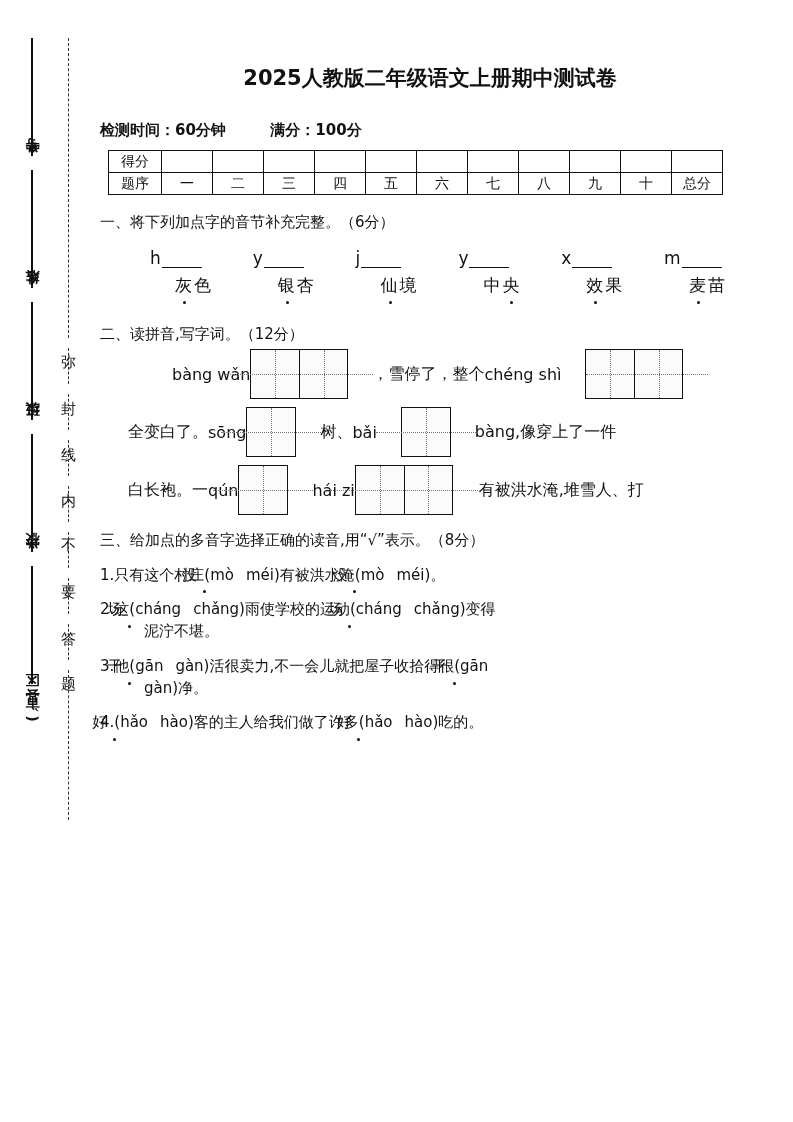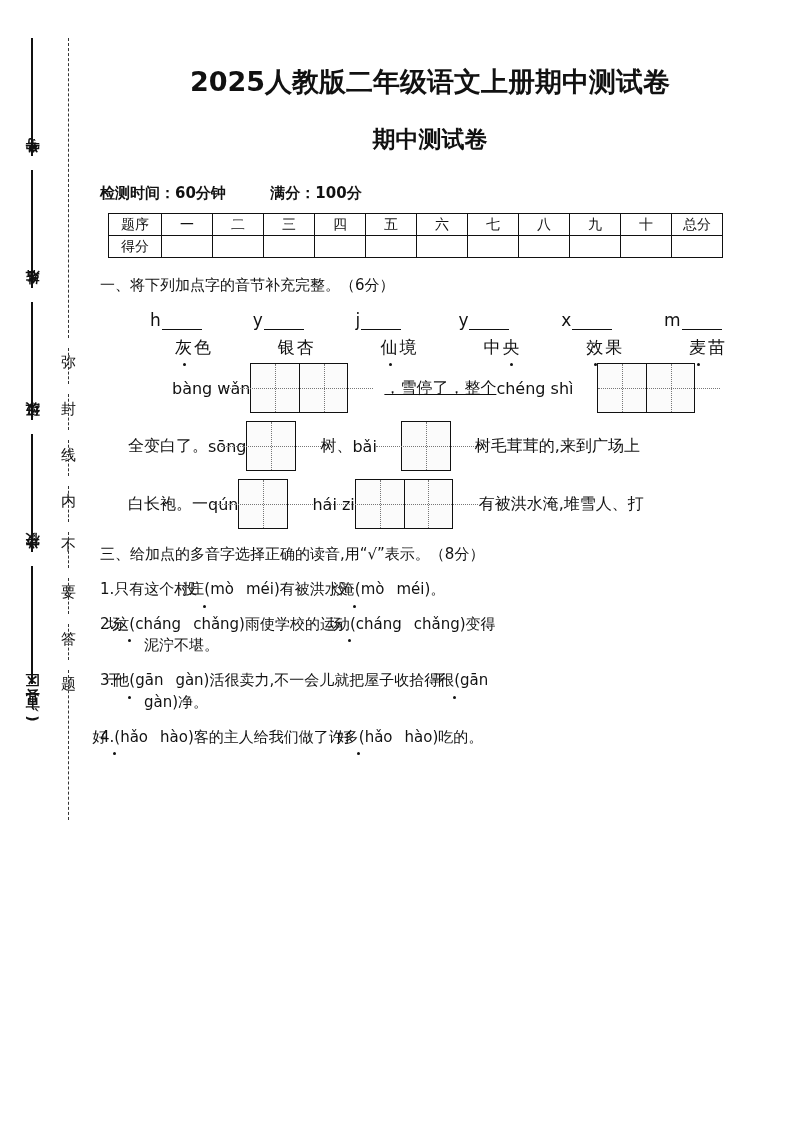--- a/index.html
+++ b/index.html
@@ -74,21 +74,21 @@
     width: 660px;
     height: 1122px;
   }
 
   h1#main-title {
     margin: 0;
     padding-top: 66px;
     text-align: center;
     font-family: "DejaVu Sans", sans-serif;
     font-weight: bold;
-    font-size: 27px;
+    font-size: 21px;
     letter-spacing: 0px;
     line-height: 1.2;
   }
   h2#sub-title {
     margin: 0;
     padding-top: 28px;
     text-align: center;
     font-family: "DejaVu Sans", sans-serif;
     font-weight: bold;
     font-size: 23px;
@@ -289,58 +289,57 @@
     <div class="seal-dash" style="height:36px;"></div>
     <div class="seal-inner-char">题</div>
     <div class="seal-dash" style="height:150px;"></div>
   </div>
 
 </div>
 
 <div id="paper">
 
   <h1 id="main-title">2025人教版二年级语文上册期中测试卷</h1>
-  <h2 id="sub-title">期中测试卷</h2>
 
   <div id="exam-meta">
     <span>检测时间：60分钟</span>
     <span class="meta-gap"></span>
     <span>满分：100分</span>
   </div>
 
   <table id="score-table">
     <tbody>
+      <tr>
+        <td class="rowhead">得分</td>
+        <td class="blank"></td>
+        <td class="blank"></td>
+        <td class="blank"></td>
+        <td class="blank"></td>
+        <td class="blank"></td>
+        <td class="blank"></td>
+        <td class="blank"></td>
+        <td class="blank"></td>
+        <td class="blank"></td>
+        <td class="blank"></td>
+        <td class="blank"></td>
+      </tr>
       <tr>
         <td class="rowhead">题序</td>
         <td>一</td>
         <td>二</td>
         <td>三</td>
         <td>四</td>
         <td>五</td>
         <td>六</td>
         <td>七</td>
         <td>八</td>
         <td>九</td>
         <td>十</td>
         <td>总分</td>
       </tr>
-      <tr>
-        <td class="rowhead">得分</td>
-        <td class="blank"></td>
-        <td class="blank"></td>
-        <td class="blank"></td>
-        <td class="blank"></td>
-        <td class="blank"></td>
-        <td class="blank"></td>
-        <td class="blank"></td>
-        <td class="blank"></td>
-        <td class="blank"></td>
-        <td class="blank"></td>
-        <td class="blank"></td>
-      </tr>
     </tbody>
   </table>
 
   <div class="q-head">一、将下列加点字的音节补充完整。（6分）</div>
 
   <div id="sec1-words">
 
     <div class="py-item">
       <div class="py-initial">
         <span>h</span>
@@ -396,47 +395,48 @@
         <span>m</span>
         <span class="py-blank"></span>
       </div>
       <div class="py-word">
         <span class="dotted-first">麦</span><span>苗</span>
       </div>
     </div>
 
   </div>
 
+  <div class="q-head" style="margin-top:26px;">二、读拼音,写字词。（12分）</div>
 
   <div class="s2-line s2-indent-a">
     <span class="py">bàng wǎn</span>
     <span class="tzg">
         <span class="cell"></span>
         <span class="cell"></span>
       </span>
-    <span class="txt" style="margin-left:36px;text-decoration:underline;">，雪停了，整个</span>
+    <span class="txt" style="margin-left:24px;">，雪停了，整个</span>
     <span class="py">chéng shì</span>
     <span class="tzg no-left-overhang" style="margin-left:24px;">
         <span class="cell"></span>
         <span class="cell"></span>
       </span>
   </div>
 
   <div class="s2-line s2-indent-b">
     <span class="txt">全变白了。</span>
     <span class="py">sōng</span>
     <span class="tzg">
         <span class="cell"></span>
       </span>
     <span class="txt" style="margin-left:24px;">树、</span>
     <span class="py">bǎi</span>
     <span class="tzg" style="margin-left:24px;">
         <span class="cell"></span>
       </span>
-    <span class="txt" style="margin-left:24px;">树毛茸茸的,来到广场上</span>
+    <span class="txt" style="margin-left:24px;">bàng,像穿上了一件</span>
   </div>
 
   <div class="s2-line s2-indent-c">
     <span class="txt">白长袍。一</span>
     <span class="py">qún</span>
     <span class="tzg">
         <span class="cell"></span>
       </span>
     <span class="py" style="margin-left:24px;">hái zi</span>
     <span class="tzg">

